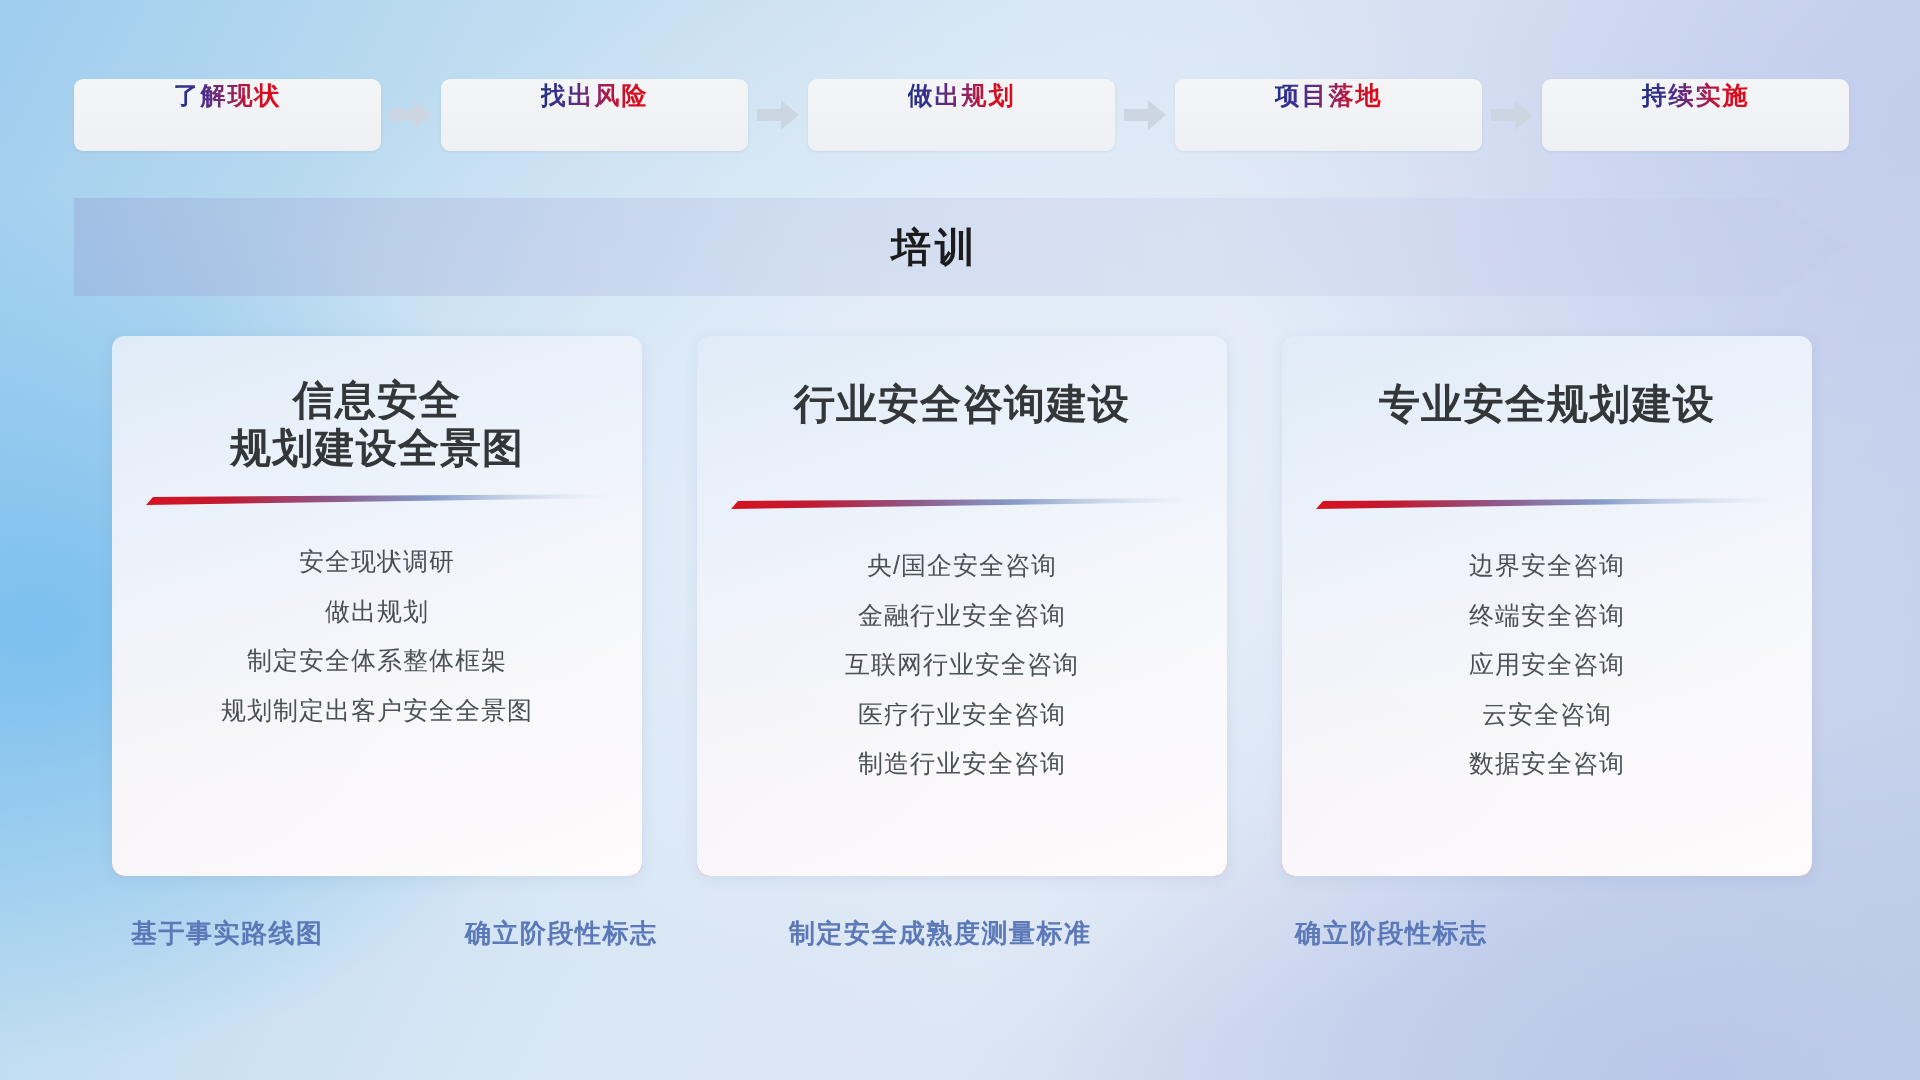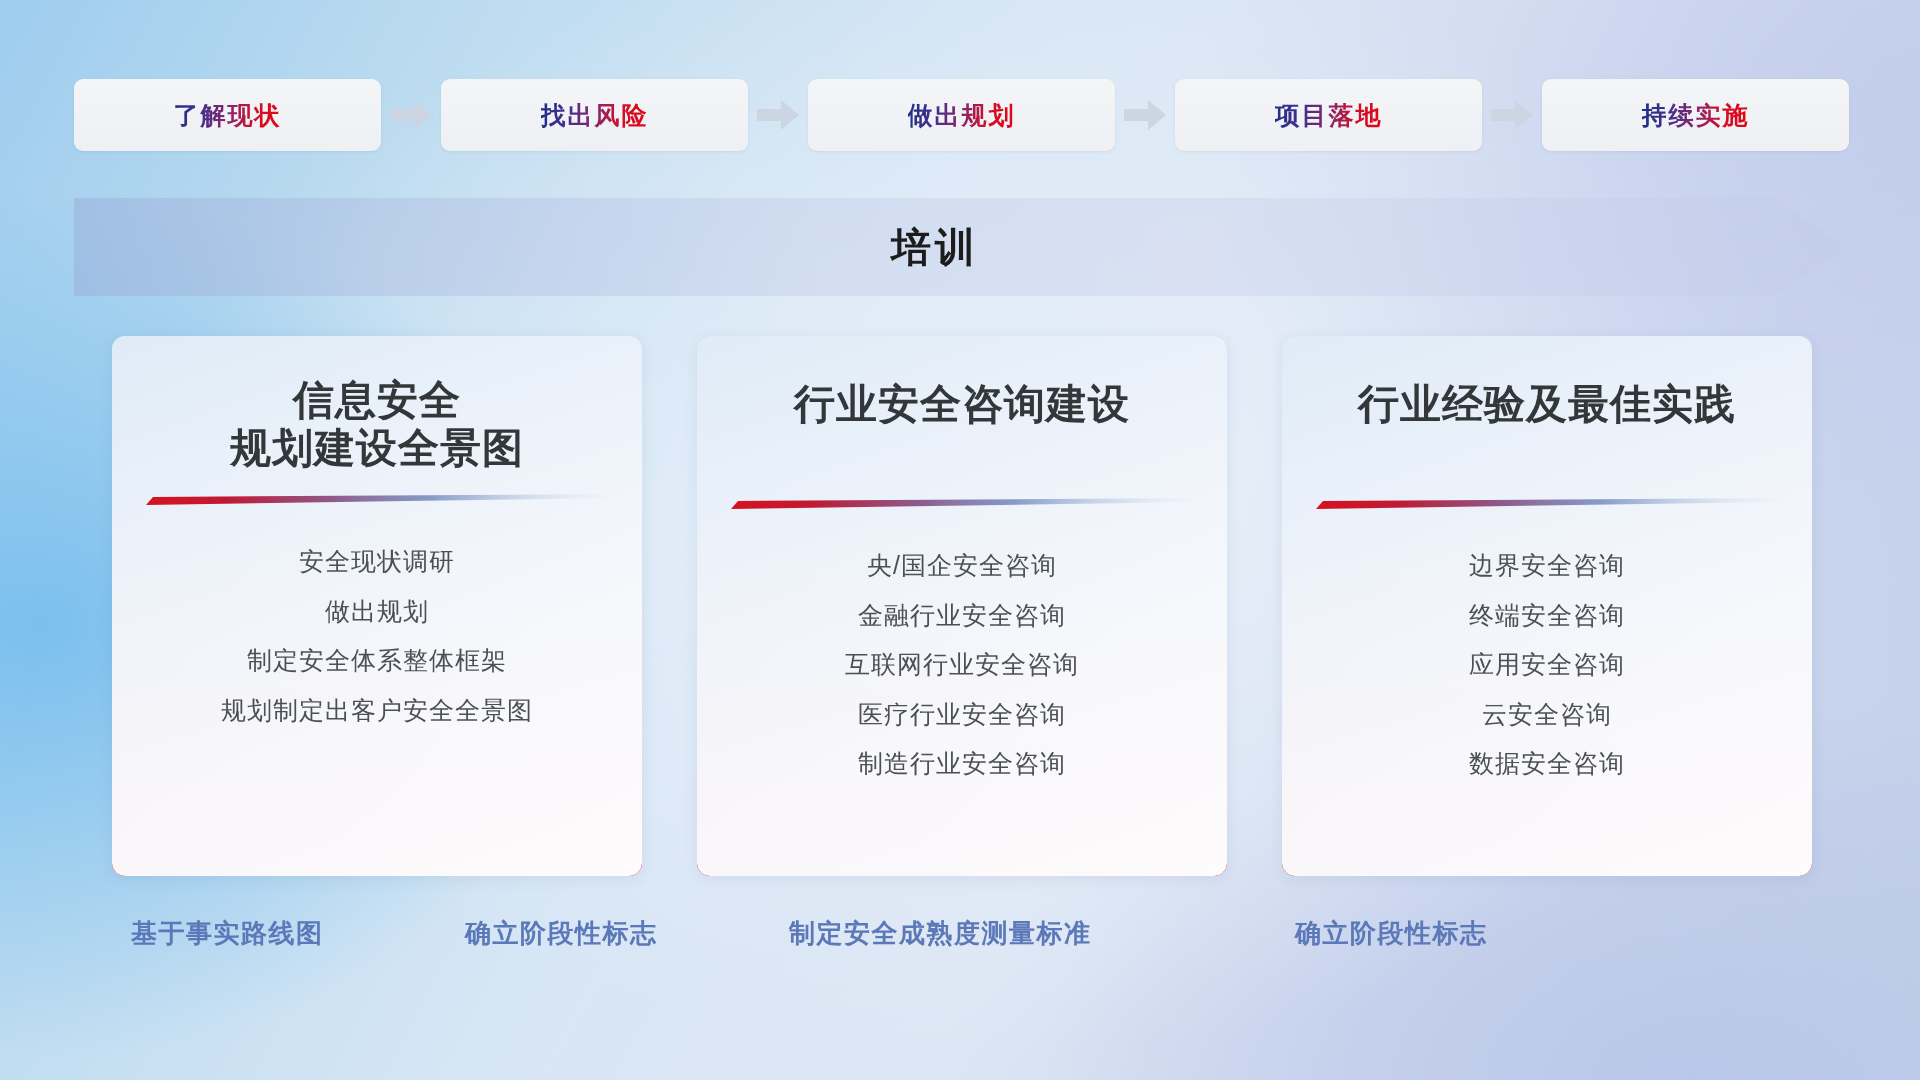--- a/index.html
+++ b/index.html
@@ -35,21 +35,21 @@
     display: flex;
     align-items: center;
   }
   .step-box {
     position: relative;
     flex: 0 0 307px;
     height: 72px;
     border-radius: 9px;
     background: linear-gradient(180deg, #f4f5f7 0%, #f1f2f5 55%, #eff0f3 100%);
     display: flex;
-    align-items: center;
+    align-items: flex-start;
     justify-content: center;
     box-shadow: 0 1px 3px rgba(60,90,140,0.10);
   }
   .step-box::before {
     content: "";
     position: absolute;
     inset: -2px;
     border-radius: 11px;
     background: linear-gradient(172deg, #2b3c90 0%, #4341a0 22%, #9e2c6b 55%, #d8122a 76%, #e30613 100%);
     z-index: -1;
@@ -143,21 +143,21 @@
         rgba(190,200,226,0.55) 26%,
         rgba(214,160,170,0.75) 55%,
         rgba(226,80,70,0.92) 74%,
         #d7121f 90%,
         #d7121f 100%);
     z-index: 0;
   }
   .card-inner {
     position: absolute;
     inset: 0;
-    border-radius: 13px;
+    border-radius: 8px;
     background:
       linear-gradient(162deg,
         rgba(224,236,248,0.94) 0%,
         rgba(233,241,250,0.95) 20%,
         rgba(242,246,252,0.96) 44%,
         rgba(249,251,254,0.975) 68%,
         rgba(254,254,255,0.99) 100%);
     z-index: 1;
     display: flex;
     flex-direction: column;
@@ -327,21 +327,21 @@
           <div class="card-list-item">互联网行业安全咨询</div>
           <div class="card-list-item">医疗行业安全咨询</div>
           <div class="card-list-item">制造行业安全咨询</div>
         </div>
       </div>
     </div>
 
     <div class="card">
       <div class="card-inner">
         <div class="card-title">
-          <div>行业经验及最佳实践</div>
+          <div>专业安全规划建设</div>
         </div>
         <div class="divider">
           <svg viewBox="0 0 462 13" preserveAspectRatio="none">
             <defs>
               <linearGradient id="dg3" x1="0" y1="0" x2="1" y2="0">
                 <stop offset="0%" stop-color="#d7121f" stop-opacity="1"></stop>
                 <stop offset="18%" stop-color="#c01a34" stop-opacity="1"></stop>
                 <stop offset="40%" stop-color="#8a5184" stop-opacity="0.95"></stop>
                 <stop offset="62%" stop-color="#6d87bd" stop-opacity="0.8"></stop>
                 <stop offset="82%" stop-color="#a9bcd8" stop-opacity="0.45"></stop>

